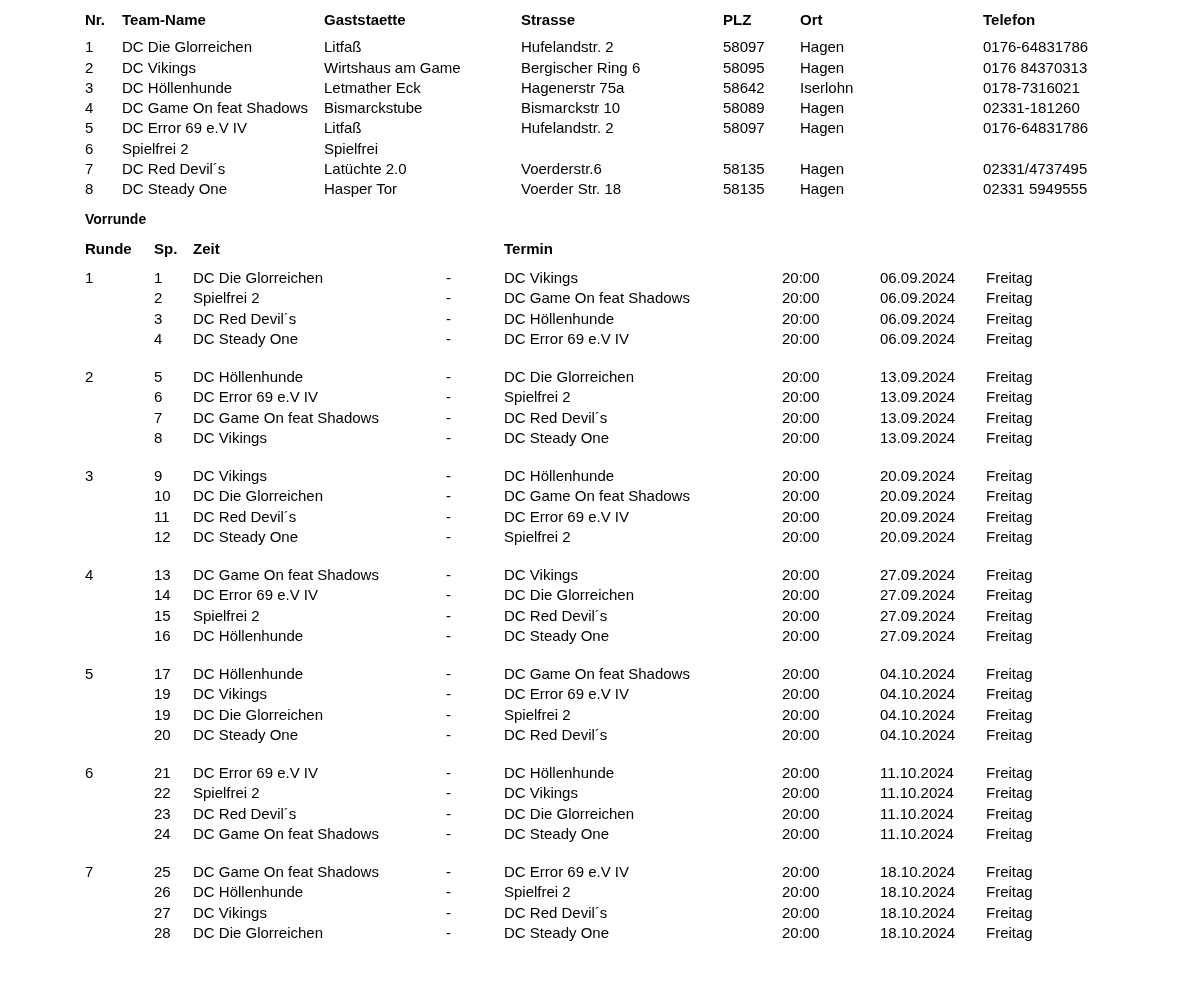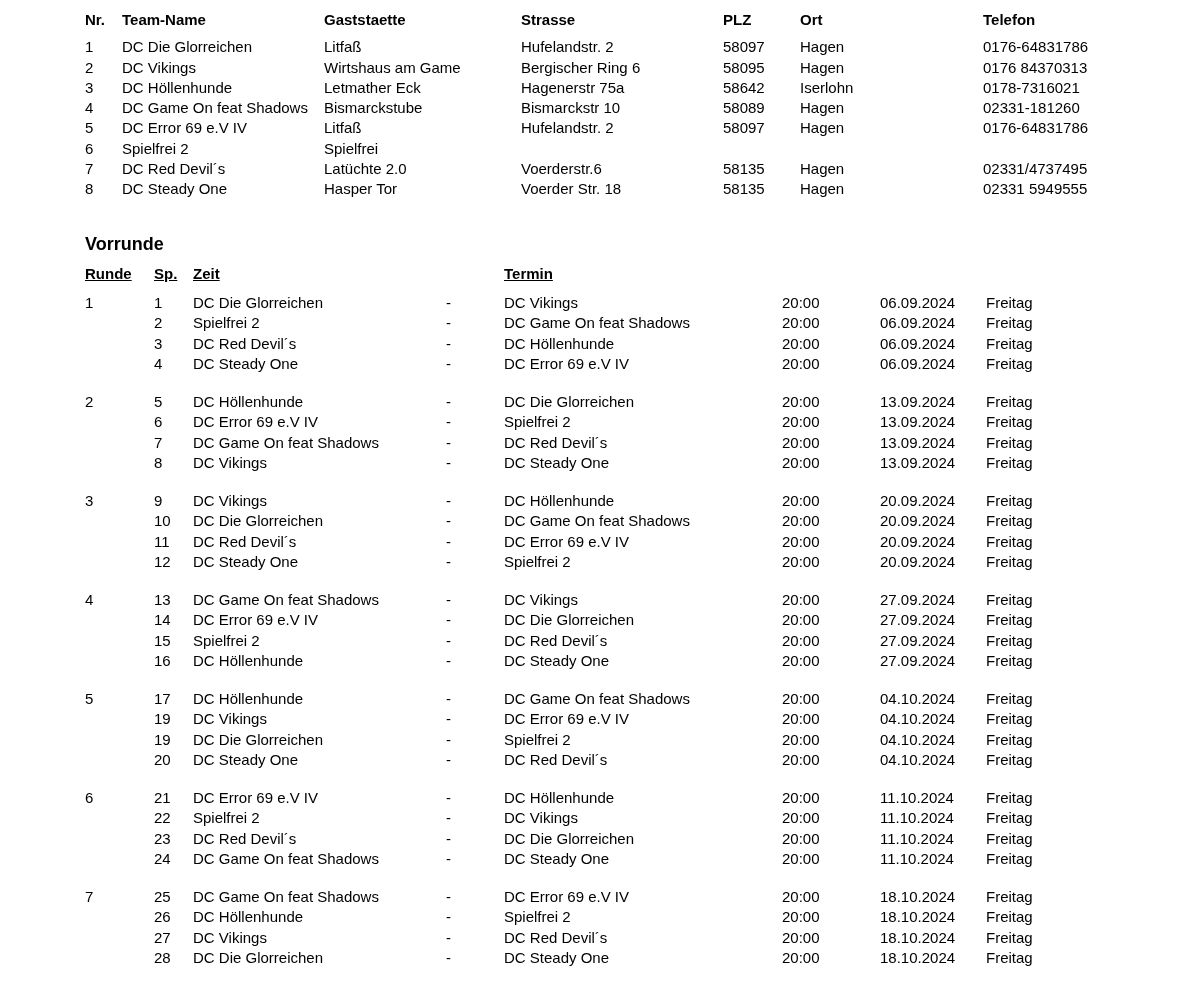--- a/index.html
+++ b/index.html
@@ -18,30 +18,30 @@
   .trow {
     display:grid;
     grid-template-columns:37px 202px 197px 202px 77px 183px 1fr;
     line-height:20.25px;
   }
   .thead { font-weight:bold; margin-bottom:7px; }
   .c-team { white-space:normal; max-width:196px; }
 
   
   .section-title {
-    font-size:18px; font-weight:bold; line-height:22px;
-    margin:34px 0 0 0;
+    font-size:14px; font-weight:bold; line-height:22px;
+    margin:9px 0 0 0;
   }
 
   
   .shead-row {
     display:grid;
     grid-template-columns:67px 41px 311px 278px 98px 1fr;
     line-height:20.25px; font-weight:bold;
-    margin-top:9px; margin-bottom:8.5px;text-decoration:underline;
+    margin-top:9px; margin-bottom:8.5px;
   }
   .srow {
     display:grid;
     grid-template-columns:67px 41px 253px 58px 278px 98px 106px 1fr;
     line-height:20.25px;
   }
   .round-group { margin-bottom:18px; }
   .s-sp, .h-sp { padding-left:2px; }
 </style>
 </head>

